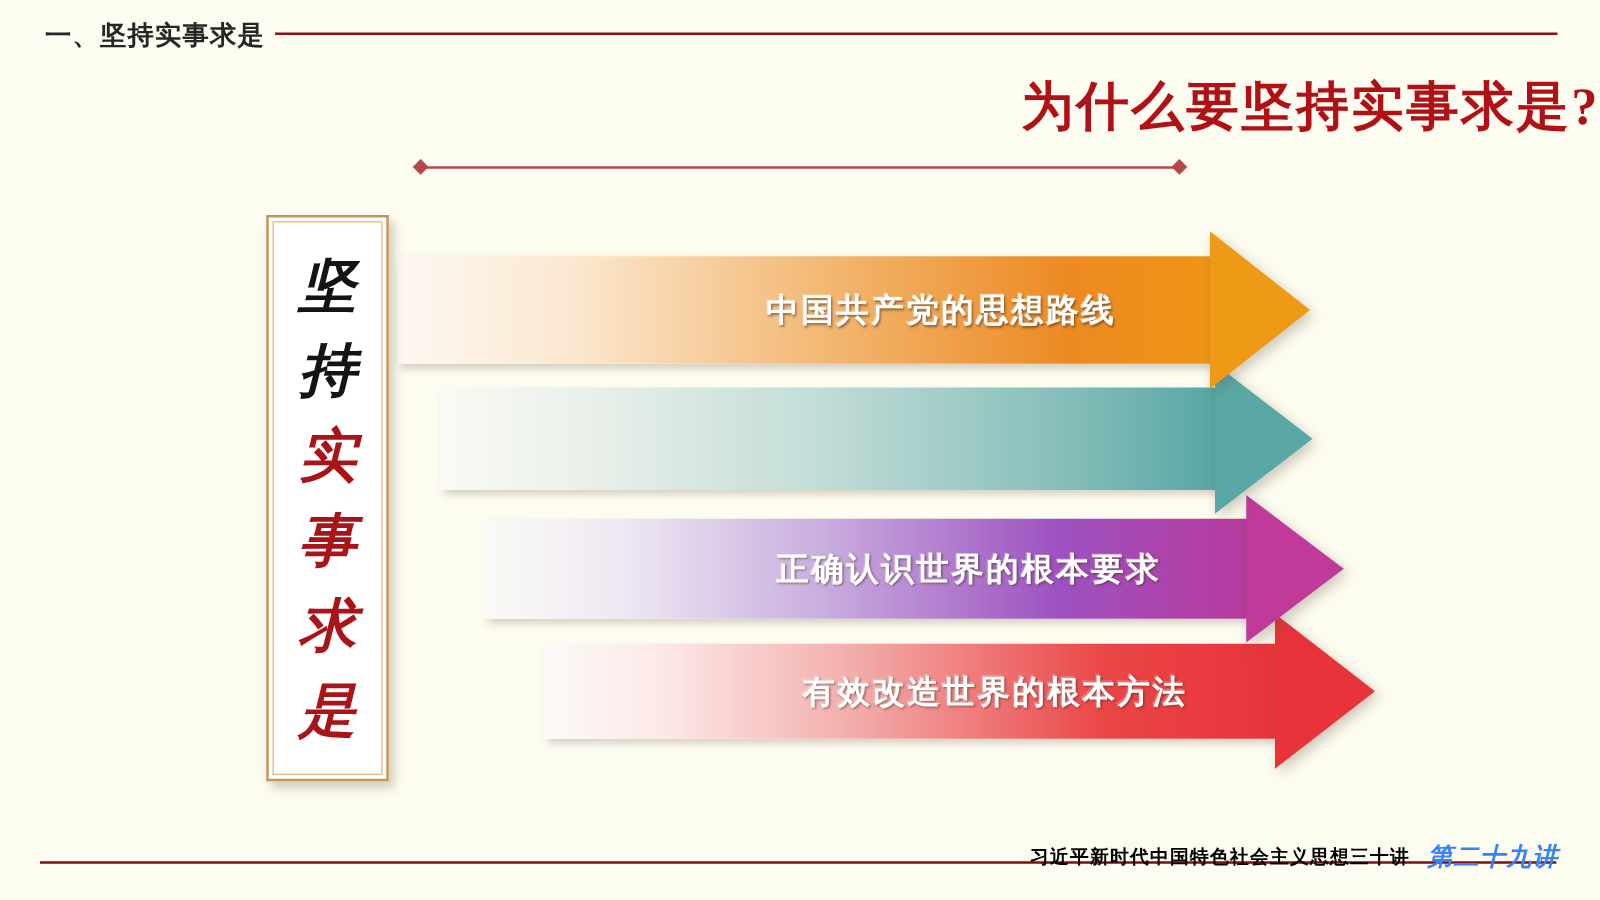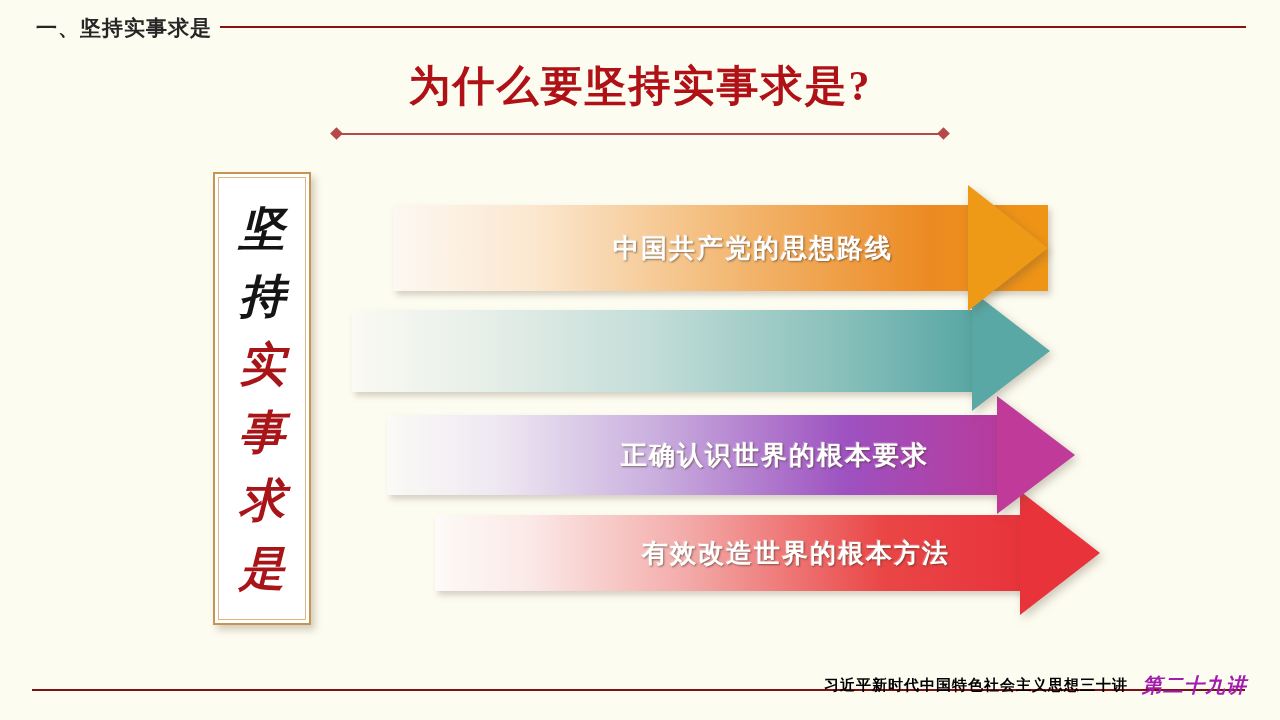--- a/index.html
+++ b/index.html
@@ -35,21 +35,21 @@
     left: 220px; top: 26px;
     width: 1026px; height: 2px;
     background: #8c1111;
   }
 
   
   .title-block {
     position: absolute;
     left: 0; top: 60px;
     width: 1280px;
-    text-align: center;
+    text-align: right;
   }
   .main-title {
     font-family: "Liberation Serif", "DejaVu Serif", serif;
     font-size: 42px;
     font-weight: bold;
     color: #b01116;
     letter-spacing: 2px;
     line-height: 52px;
     margin: 0;
   }
@@ -194,21 +194,21 @@
   }
   #arrow-4 .head {
     left: 585px;
     border-top: 62px solid transparent;
     border-bottom: 62px solid transparent;
     border-left: 80px solid #e8333b;
   }
   #arrow-4 .label { left: 0; right: 150px; }
 
   
-  #arrow-1 { z-index: 5; justify-content: flex-end; }
+  #arrow-1 { z-index: 5; }
   #arrow-2 { z-index: 4; }
   #arrow-3 { z-index: 3; }
   #arrow-4 { z-index: 2; }
 
   
   .footer-rule {
     position: absolute;
     left: 32px; top: 689px;
     width: 1213px; height: 2px;
     background: #7d1113;
@@ -222,21 +222,21 @@
     letter-spacing: 1px;
     white-space: nowrap;
   }
   .footer-lecture {
     position: absolute;
     right: 33px; top: 672px;
     font-family: "Liberation Serif", "DejaVu Serif", serif;
     font-size: 20px;
     font-weight: bold;
     font-style: italic;
-    color: #a21caf;
+    color: #3b82f6;
     letter-spacing: 1px;
     white-space: nowrap;
   }
 </style>
 </head>
 <body>
 
 <div class="header">
   <div class="header-label">一、坚持实事求是</div>
   <div class="header-rule"></div>

